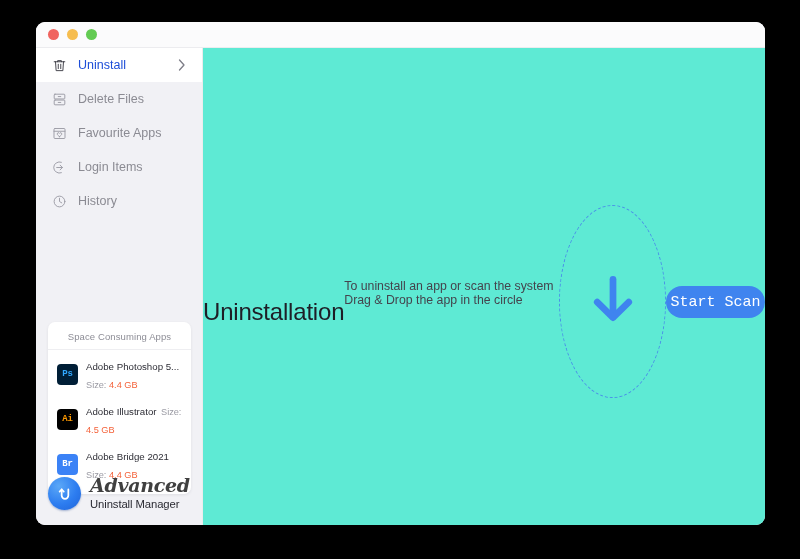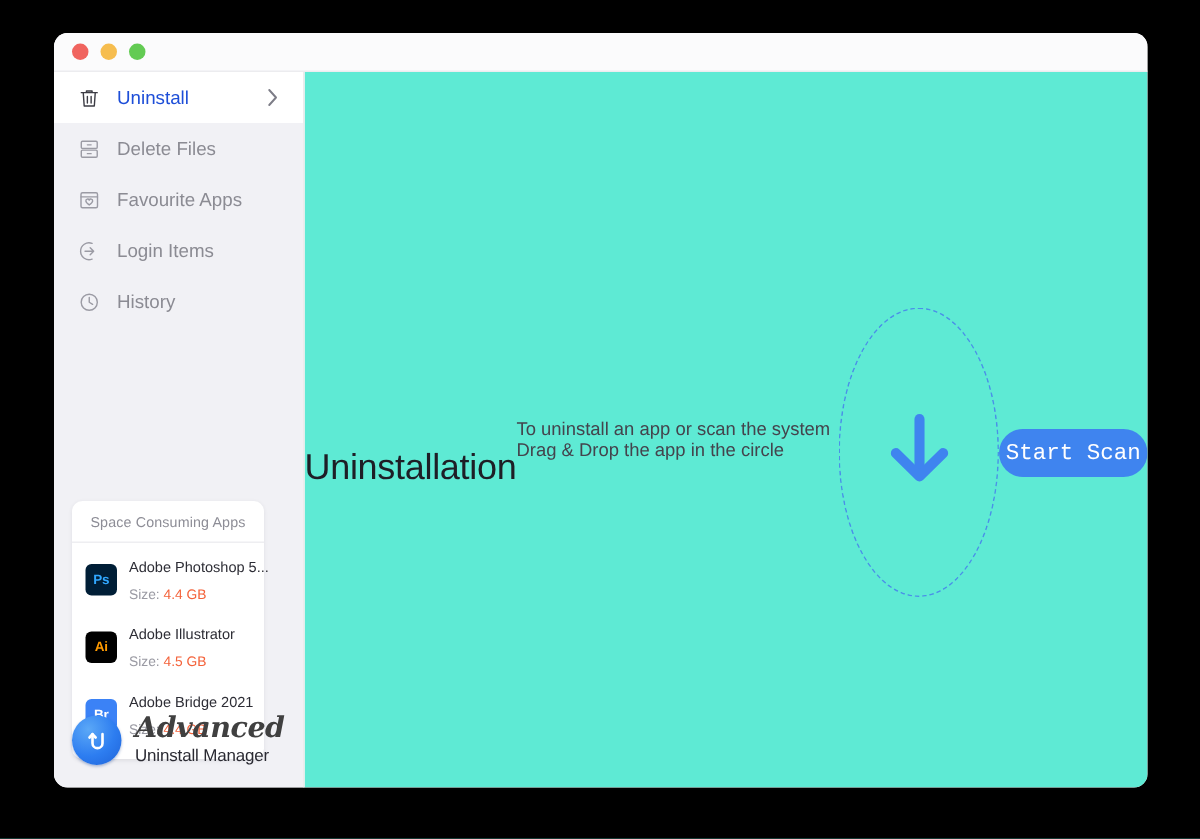--- a/index.html
+++ b/index.html
@@ -66,22 +66,22 @@
     display: flex; align-items: center; justify-content: center;
     flex: 0 0 auto;
   }
   .nav-item .ico svg { display: block; }
   .nav-label { flex: 1 1 auto; white-space: nowrap; }
   .chev { margin-right: 16px; color: #9a9aa2; display: flex; }
 
   
   .card {
     position: absolute;
-    left: 12px; top: 286px;
-    width: 128px;
+    left: 12px; top: 274px;
+    width: 143px;
     background: #ffffff;
     border-radius: 7px;
     box-shadow: 0 1px 3px rgba(40,40,60,0.09);
     padding: 0 0 9px 0;
   }
   .card-title {
     font-size: 9.5px;
     color: #8d8d96;
     text-align: center;
     padding: 9px 0 7px 0;
@@ -94,20 +94,21 @@
     gap: 8px;
     padding: 6px 8px 3px 9px;
   }
   .app-ico {
     width: 21px; height: 21px;
     border-radius: 4px;
     display: flex; align-items: center; justify-content: center;
     font-size: 9px; font-weight: bold;
     flex: 0 0 auto;
     letter-spacing: -.2px;
+    font-family: Liberation Mono, monospace;
   }
   .app-meta { min-width: 0; }
   .app-name {
     font-size: 9.7px; color: #2d2d35;
     white-space: nowrap; overflow: hidden; text-overflow: ellipsis;
     line-height: 1.35;
   }
   .app-size { font-size: 9.2px; color: #9a9aa3; line-height: 1.35; }
   .app-size .val { color: #f4623a; }
 

